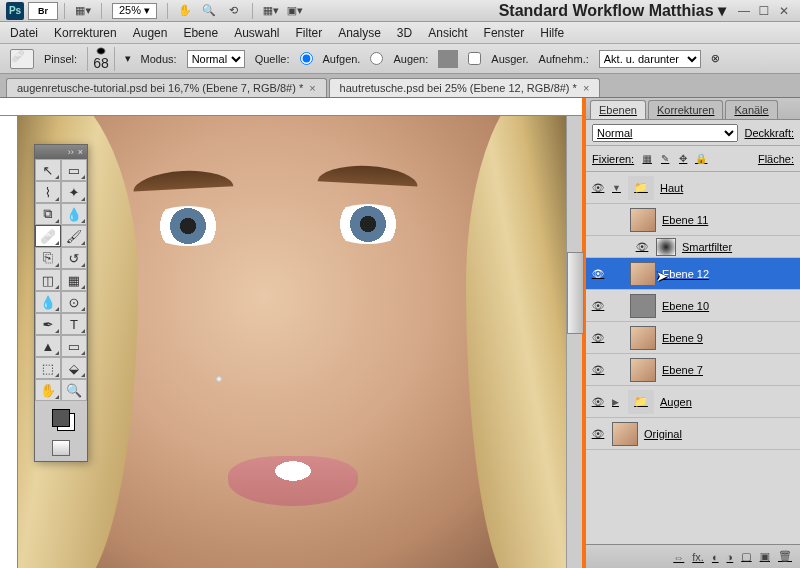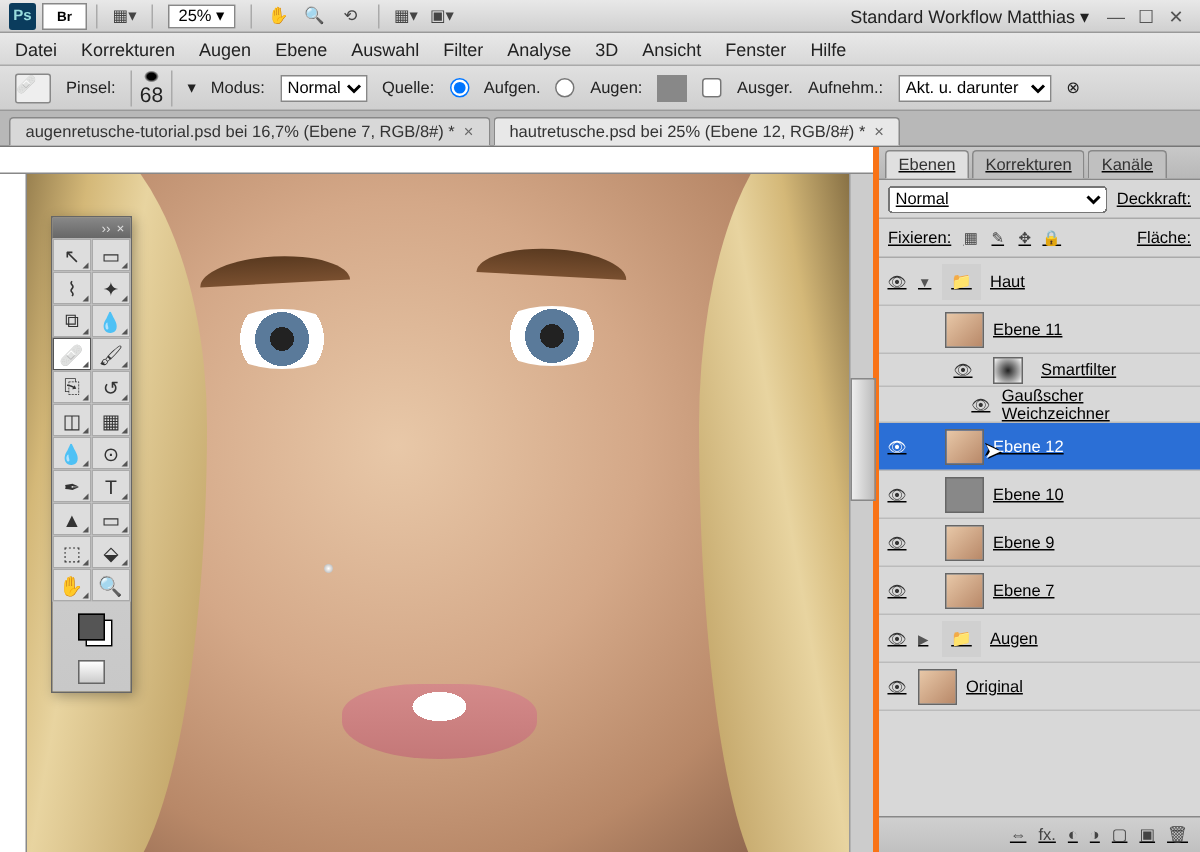--- a/index.html
+++ b/index.html
@@ -4,21 +4,21 @@
 <style>
 * { margin: 0; padding: 0; box-sizing: border-box; font-family: Tahoma, Arial, sans-serif; font-size: 11px; }
 body { background: #d6d6d6; width: 800px; height: 568px; overflow: hidden; }
 
 .titlebar { height: 22px; background: linear-gradient(#e8e8e8,#d0d0d0); display: flex; align-items: center; padding: 0 6px; border-bottom: 1px solid #999; }
 .titlebar .ps-icon { width: 18px; height: 18px; background: #0a3c5d; color: #9dd; display: flex; align-items: center; justify-content: center; font-weight: bold; font-size: 10px; border-radius: 2px; }
 .titlebar .br-icon { width: 30px; height: 18px; background: #fff; border: 1px solid #888; display: flex; align-items: center; justify-content: center; font-weight: bold; font-size: 9px; margin-left: 4px; }
 .titlebar .sep { width: 1px; height: 16px; background: #aaa; margin: 0 6px; }
 .titlebar .tb-btn { width: 20px; height: 18px; display: flex; align-items: center; justify-content: center; color: #444; margin: 0 2px; }
 .titlebar .zoom { border: 1px solid #888; background: #fff; padding: 1px 6px; font-size: 11px; height: 16px; display: flex; align-items: center; margin: 0 4px; }
-.titlebar .workspace { margin-left: auto; color: #222; font-weight: normal; font-size: 12px; padding-right: 8px; }
+.titlebar .workspace { margin-left: auto; color: #222; font-weight: bold; font-size: 16px; padding-right: 8px; }
 .titlebar .win-btn { width: 20px; height: 14px; display: flex; align-items: center; justify-content: center; color: #555; font-size: 12px; }
 
 .menubar { height: 22px; background: linear-gradient(#e8e8e8,#d8d8d8); display: flex; align-items: center; padding: 0 10px; gap: 16px; border-bottom: 1px solid #aaa; }
 .menubar span { font-size: 12px; color: #222; }
 
 .optbar { height: 30px; background: linear-gradient(#e0e0e0,#cfcfcf); display: flex; align-items: center; padding: 0 10px; gap: 10px; border-bottom: 1px solid #999; font-size: 11px; color: #222; }
 .optbar .tool-icon { width: 24px; height: 20px; border: 1px solid #888; background: #eee; border-radius: 2px; }
 .optbar label { font-size: 11px; }
 .optbar .brush-pick { width: 28px; height: 24px; display: flex; flex-direction: column; align-items: center; justify-content: center; border-left: 1px solid #aaa; border-right: 1px solid #aaa; padding: 0 4px; }
 .optbar .brush-dot { width: 10px; height: 10px; background: radial-gradient(#000,#000 40%,transparent 70%); border-radius: 50%; }
@@ -78,21 +78,21 @@
 .layer .vis { width: 16px; height: 16px; display: flex; align-items: center; justify-content: center; color: #333; }
 .layer.selected .vis { color: #fff; }
 .layer .indent { width: 12px; }
 .layer .thumb { width: 26px; height: 24px; background: linear-gradient(135deg,#e8c8a8,#b88868); border: 1px solid #666; flex-shrink: 0; }
 .layer .thumb.folder { background: #d0d0d0; display: flex; align-items: center; justify-content: center; border: none; }
 .layer .thumb.smart { background: radial-gradient(circle,#222,#fff); }
 .layer .thumb.gray { background: #888; }
 .layer .fold-arrow { width: 10px; color: #555; font-size: 9px; }
 .layer .lname { font-size: 11px; }
 .layer.filter-sub { height: 24px; padding-left: 60px; font-size: 10px; }
-.layer.filter-label { height: 22px; padding-left: 48px; font-size: 10px; gap: 12px; }
+.layer.filter-label { height: 22px; padding-left: 48px; font-size: 10px; }
 .cursor-arrow { position: absolute; font-size: 14px; color: #fff; text-shadow: 1px 1px 0 #000, -1px -1px 0 #000; }
 
 .rp-bottom { height: 24px; background: linear-gradient(#d0d0d0,#c0c0c0); border-top: 1px solid #888; display: flex; align-items: center; justify-content: flex-end; gap: 8px; padding: 0 8px; font-size: 11px; color: #444; }
 .canvas-scroll-v { width: 16px; background: #ccc; border-left: 1px solid #999; position: relative; }
 .canvas-scroll-v::after { content:''; position: absolute; top: 30%; height: 80px; width: 100%; background: linear-gradient(90deg,#eee,#bbb); border: 1px solid #888; }
 
 .eye-icon::before { content: '👁'; font-size: 10px; }
 </style>
 </head>
 <body>
@@ -217,24 +217,20 @@
       <div class="layer">
         <div class="vis"></div>
         <div class="indent"></div>
         <div class="thumb"></div>
         <div class="lname">Ebene 11</div>
       </div>
       <div class="layer filter-label">
         <div class="vis eye-icon"></div>
         <div class="thumb smart" style="width:20px;height:18px"></div>
         <div class="lname">Smartfilter</div>
-      </div>
-      <div class="layer filter-sub">
-        <div class="vis eye-icon"></div>
-        <div class="lname">Gaußscher Weichzeichner</div>
       </div>
       <div class="layer selected" style="position:relative">
         <div class="vis eye-icon"></div>
         <div class="indent"></div>
         <div class="thumb"></div>
         <div class="lname">Ebene 12</div>
         <span class="cursor-arrow" style="left:70px;top:10px">➤</span>
       </div>
       <div class="layer">
         <div class="vis eye-icon"></div>

